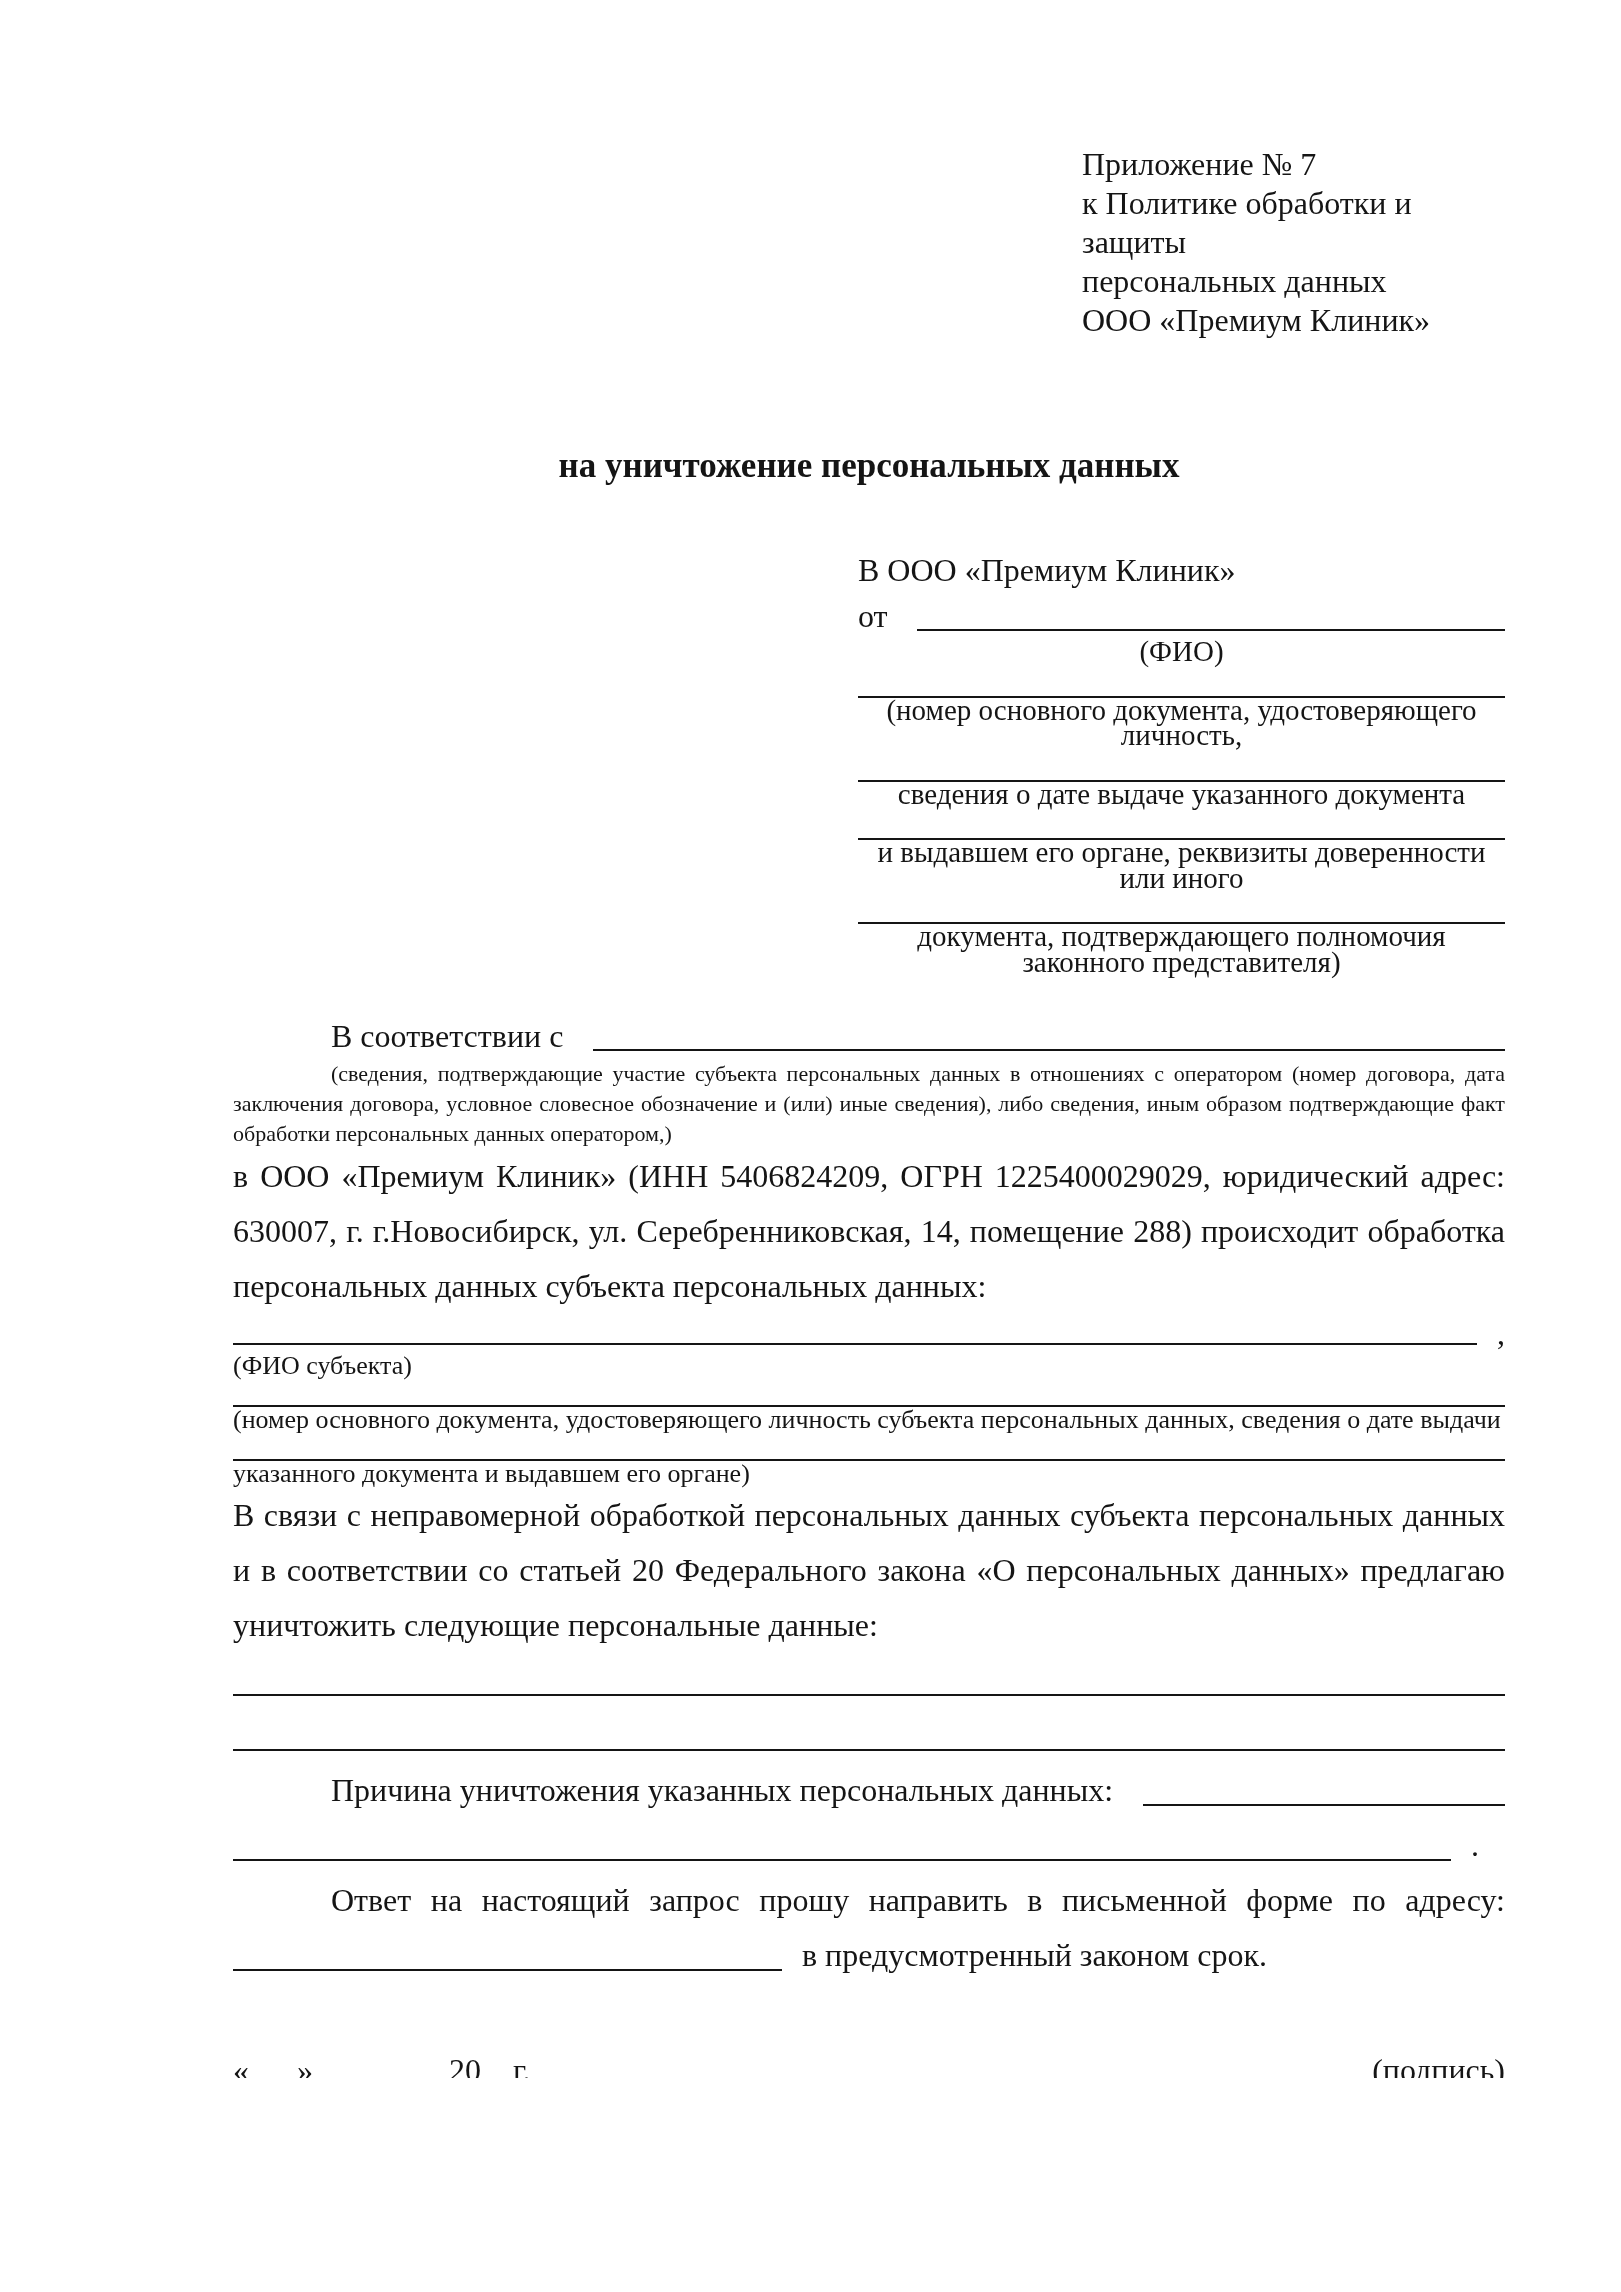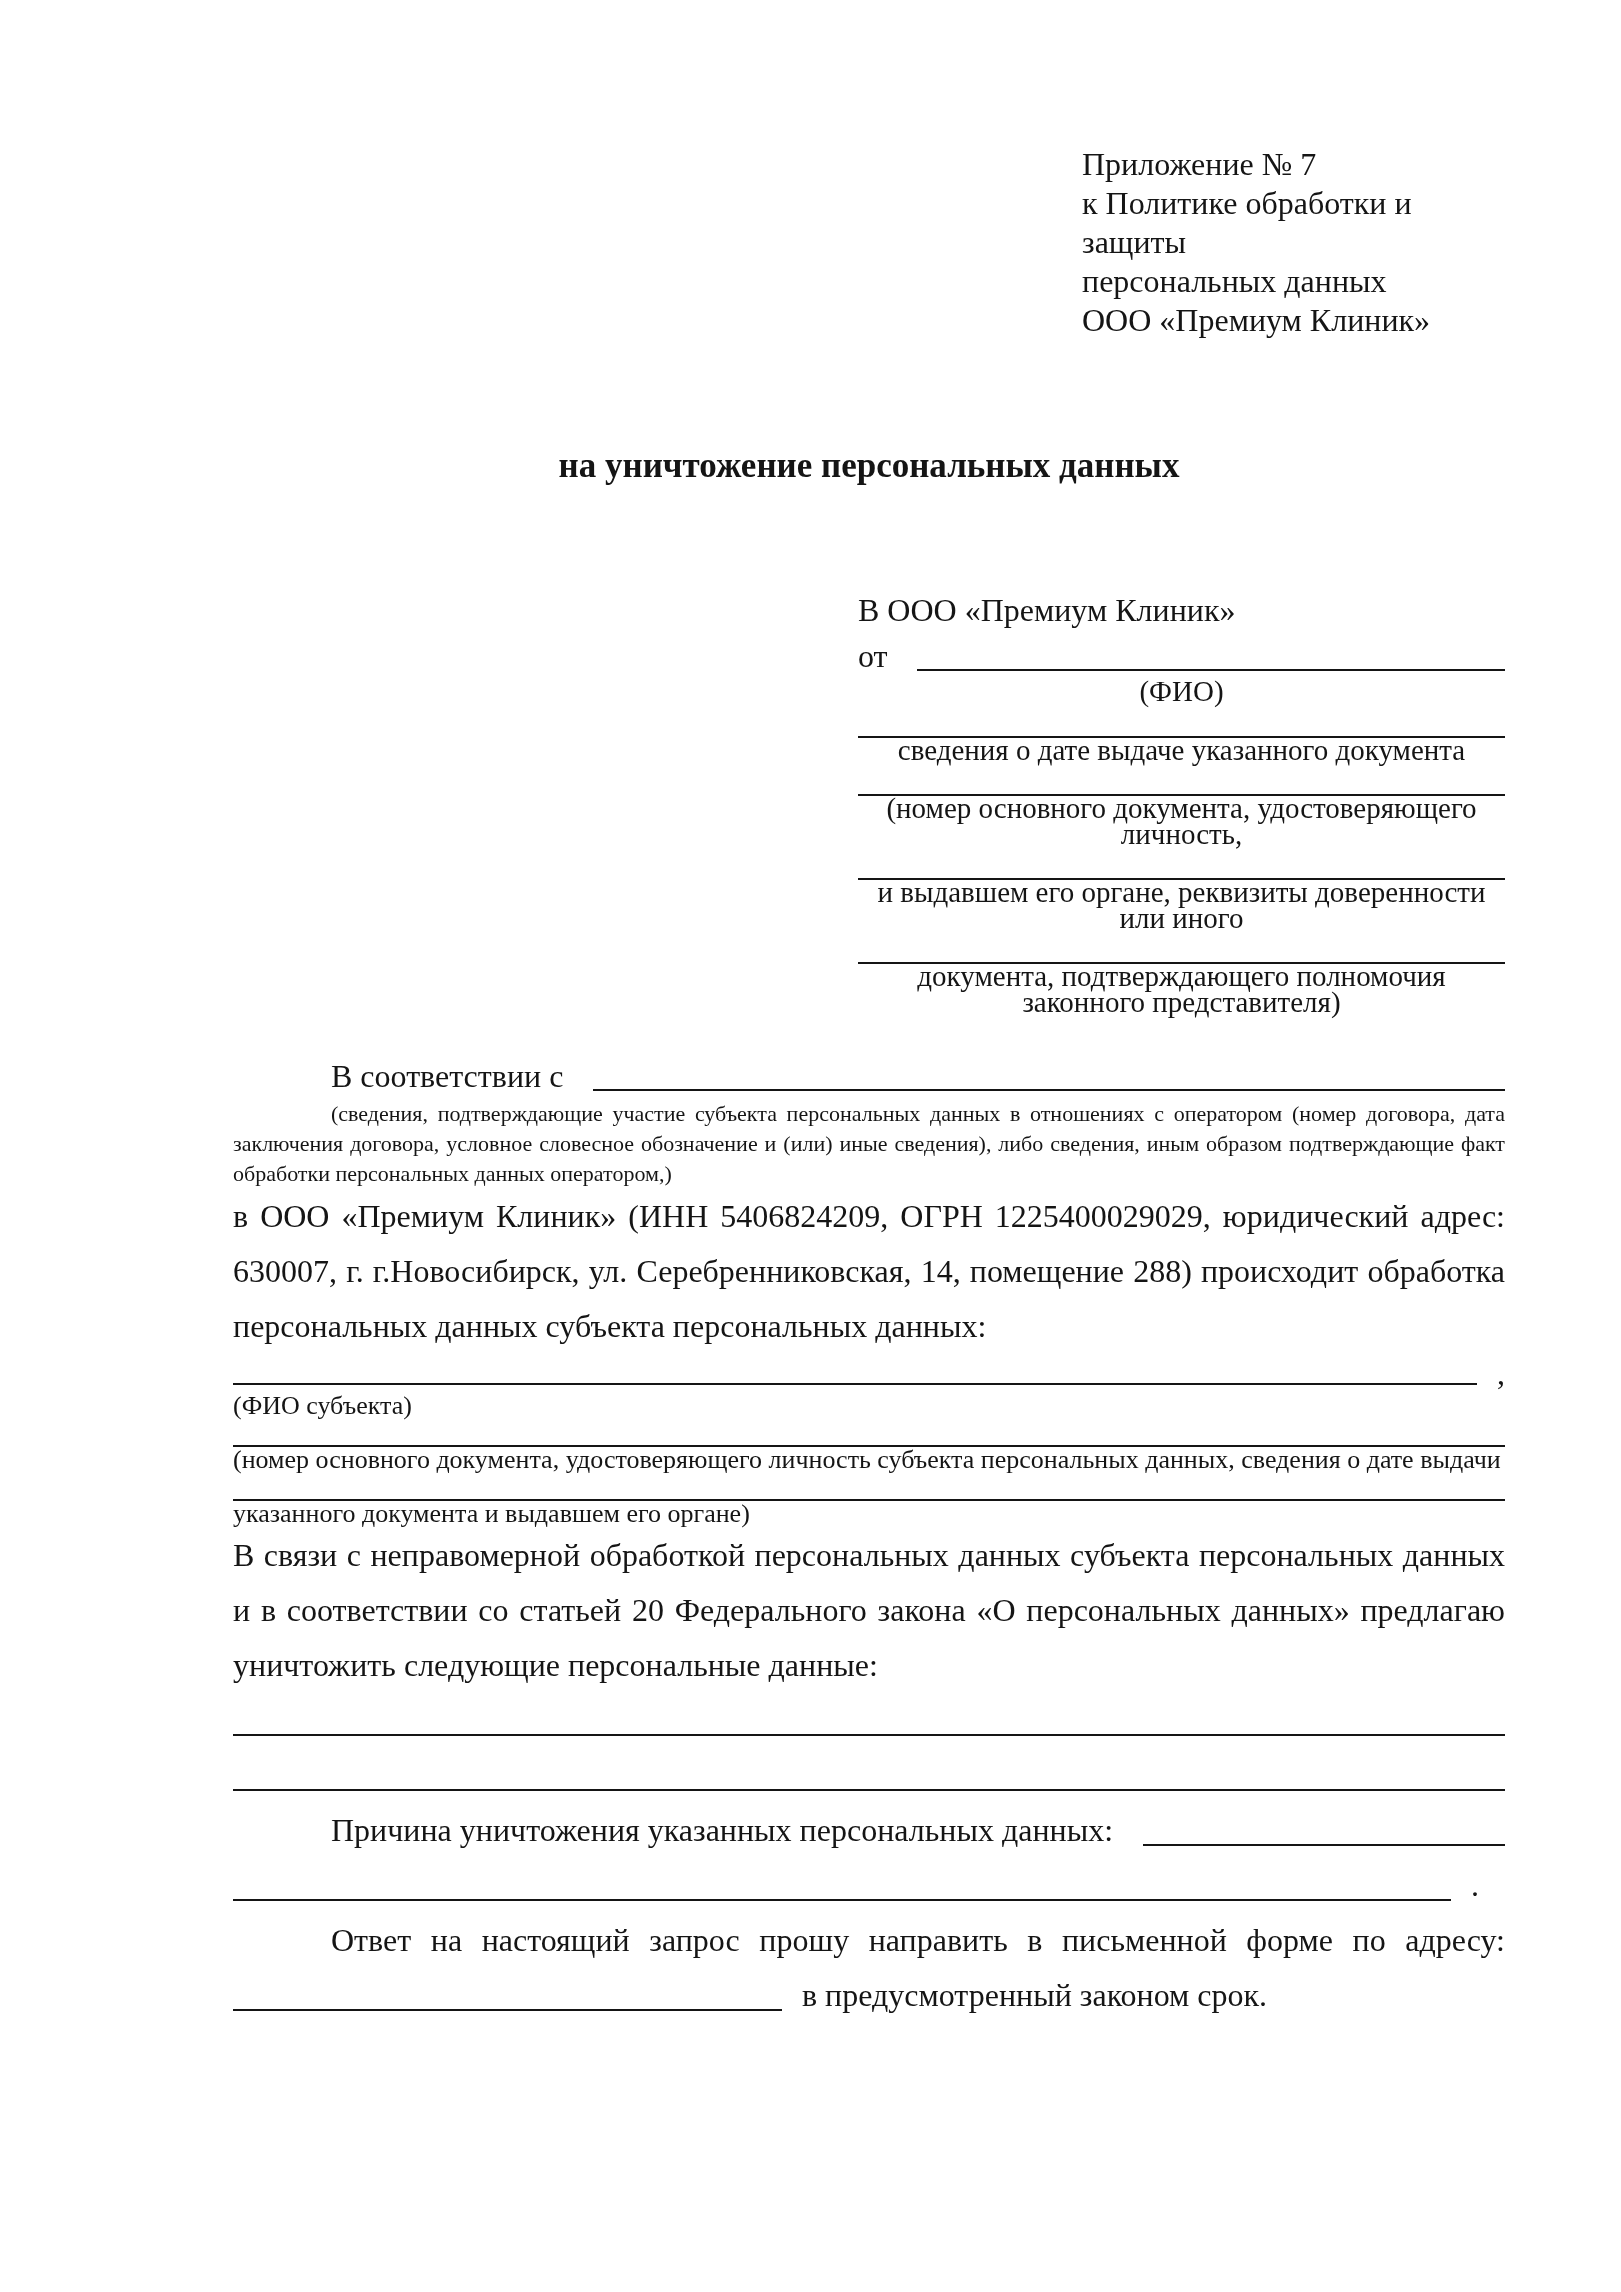--- a/index.html
+++ b/index.html
@@ -13,21 +13,21 @@
     font-size:32px;
     box-sizing:border-box;
     padding:145px 116px 0 233px;
     overflow:hidden;
   }
   
   .h-block { margin-left:849px; line-height:39px; }
   
   .title { margin-top:102px; text-align:center; font-weight:700; font-size:35px; line-height:47px; }
   
-  .addr { margin-top:98px; margin-left:625px; }
+  .addr { margin-top:58px; margin-left:625px; }
   .addr-org { line-height:47px; }
   .flexrow { display:flex; align-items:baseline;gap:20px; }
   .addr-from { line-height:45px; }
   .uf { flex:1 1 auto; align-self:flex-end; height:0; border-bottom:2.9px solid #151515; margin-bottom:7.8px; margin-left:9.8px; }
   .caption { font-size:29px; line-height:25.5px; text-align:center; }
   .field .fline { height:31px; border-bottom:2.9px solid #151515; }
   
   .docbody { margin-top:39px; }
   .acc-row { line-height:45px; padding-left:98px; }
   .note { font-size:22px; line-height:30px; text-align:justify; text-indent:98px; }
@@ -70,25 +70,25 @@
   <div class="addr">
     <div class="addr-org">В ООО «Премиум Клиник»</div>
     <div class="flexrow addr-from">
       <span>от</span>
       <span class="uf"></span>
     </div>
     <div class="caption">(ФИО)</div>
 
     <div class="field">
       <div class="fline"></div>
-      <div class="caption">сведения о дате выдаче указанного документа</div>
+      <div class="caption">(номер основного документа, удостоверяющего личность,</div>
     </div>
     <div class="field">
       <div class="fline"></div>
-      <div class="caption">(номер основного документа, удостоверяющего личность,</div>
+      <div class="caption">сведения о дате выдаче указанного документа</div>
     </div>
     <div class="field">
       <div class="fline"></div>
       <div class="caption">и выдавшем его органе, реквизиты доверенности или иного</div>
     </div>
     <div class="field">
       <div class="fline"></div>
       <div class="caption">документа, подтверждающего полномочия законного представителя)</div>
     </div>
   </div>

